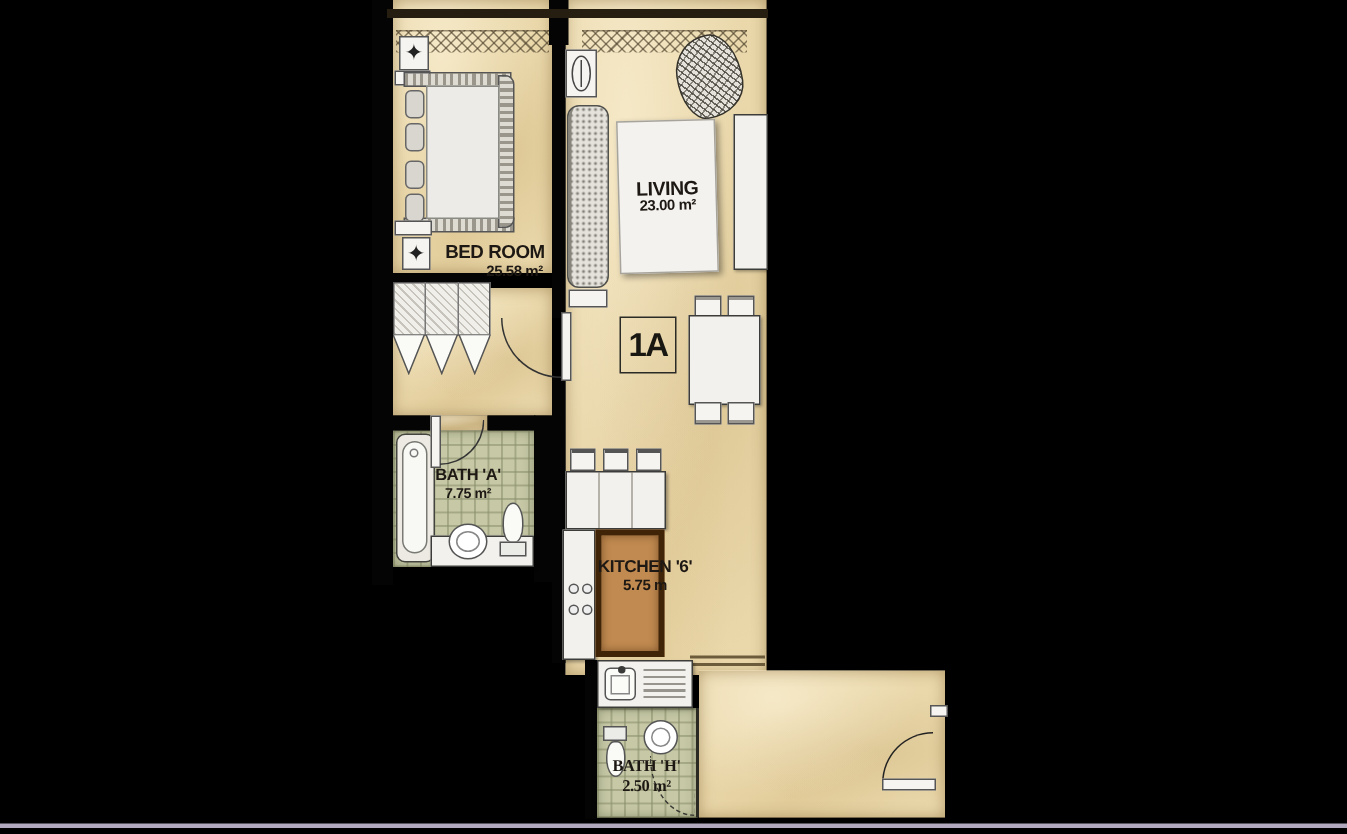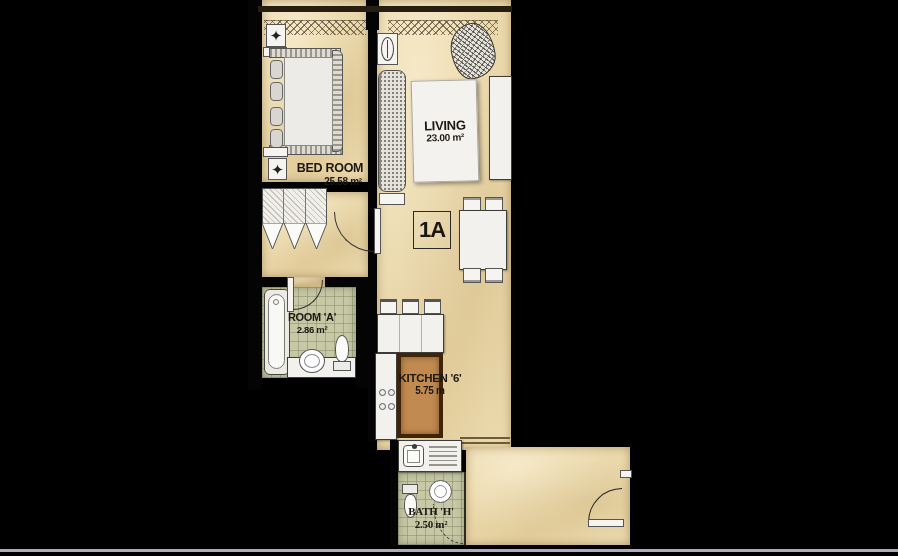--- a/index.html
+++ b/index.html
@@ -162,22 +162,22 @@
   <div class="abs" style="left:299px;top:349px;width:26px;height:24px;background:#ffffff;border:1px solid #555;border-radius:50%;box-sizing:border-box;">
     <div class="abs" style="left:4px;top:4px;width:16px;height:14px;border:1px solid #888;border-radius:50%;box-sizing:border-box;"></div>
   </div>
   <div class="abs" style="left:333px;top:335px;width:19px;height:37px;">
     <div class="abs" style="left:2px;top:0;width:14px;height:27px;background:#fafaf7;border:1px solid #555;border-radius:50% 50% 42% 42%;box-sizing:border-box;"></div>
     <div class="abs" style="left:0;top:26px;width:18px;height:10px;background:#ebebe7;border:1px solid #555;box-sizing:border-box;"></div>
   </div>
   <div class="abs fixthin" style="left:287px;top:277px;width:7px;height:35px;"></div>
   <div class="abs arc" style="left:293px;top:280px;width:30px;height:30px;border-right:1.5px solid #333;border-bottom:1.5px solid #333;border-bottom-right-radius:100%;"></div>
   <div class="abs lbl" style="left:273px;top:312px;width:78px;">
-    <div class="room-name" style="font-size:11px;">ROOM 'A'</div>
-    <div class="room-area" style="font-size:9.5px;margin-top:1px;">2.86 m²</div>
+    <div class="room-name" style="font-size:11px;">BATH 'A'</div>
+    <div class="room-area" style="font-size:9.5px;margin-top:1px;">7.75 m²</div>
   </div>
 
   <div class="abs" style="left:402px;top:484px;width:18px;height:36px;">
     <div class="abs" style="left:0;top:0;width:16px;height:10px;background:#ebebe7;border:1px solid #555;box-sizing:border-box;"></div>
     <div class="abs" style="left:2px;top:10px;width:13px;height:24px;background:#fafaf7;border:1px solid #555;border-radius:42% 42% 50% 50%;box-sizing:border-box;"></div>
   </div>
   <div class="abs" style="left:429px;top:480px;width:23px;height:23px;background:#ffffff;border:1px solid #555;border-radius:50%;box-sizing:border-box;">
     <div class="abs" style="left:4px;top:4px;width:13px;height:13px;border:1px solid #888;border-radius:50%;box-sizing:border-box;"></div>
   </div>
   <div class="abs arc" style="left:433px;top:504px;width:30px;height:40px;border-left:1.5px dashed #3a3a34;border-bottom:1.5px dashed #3a3a34;border-bottom-left-radius:100%;"></div>

